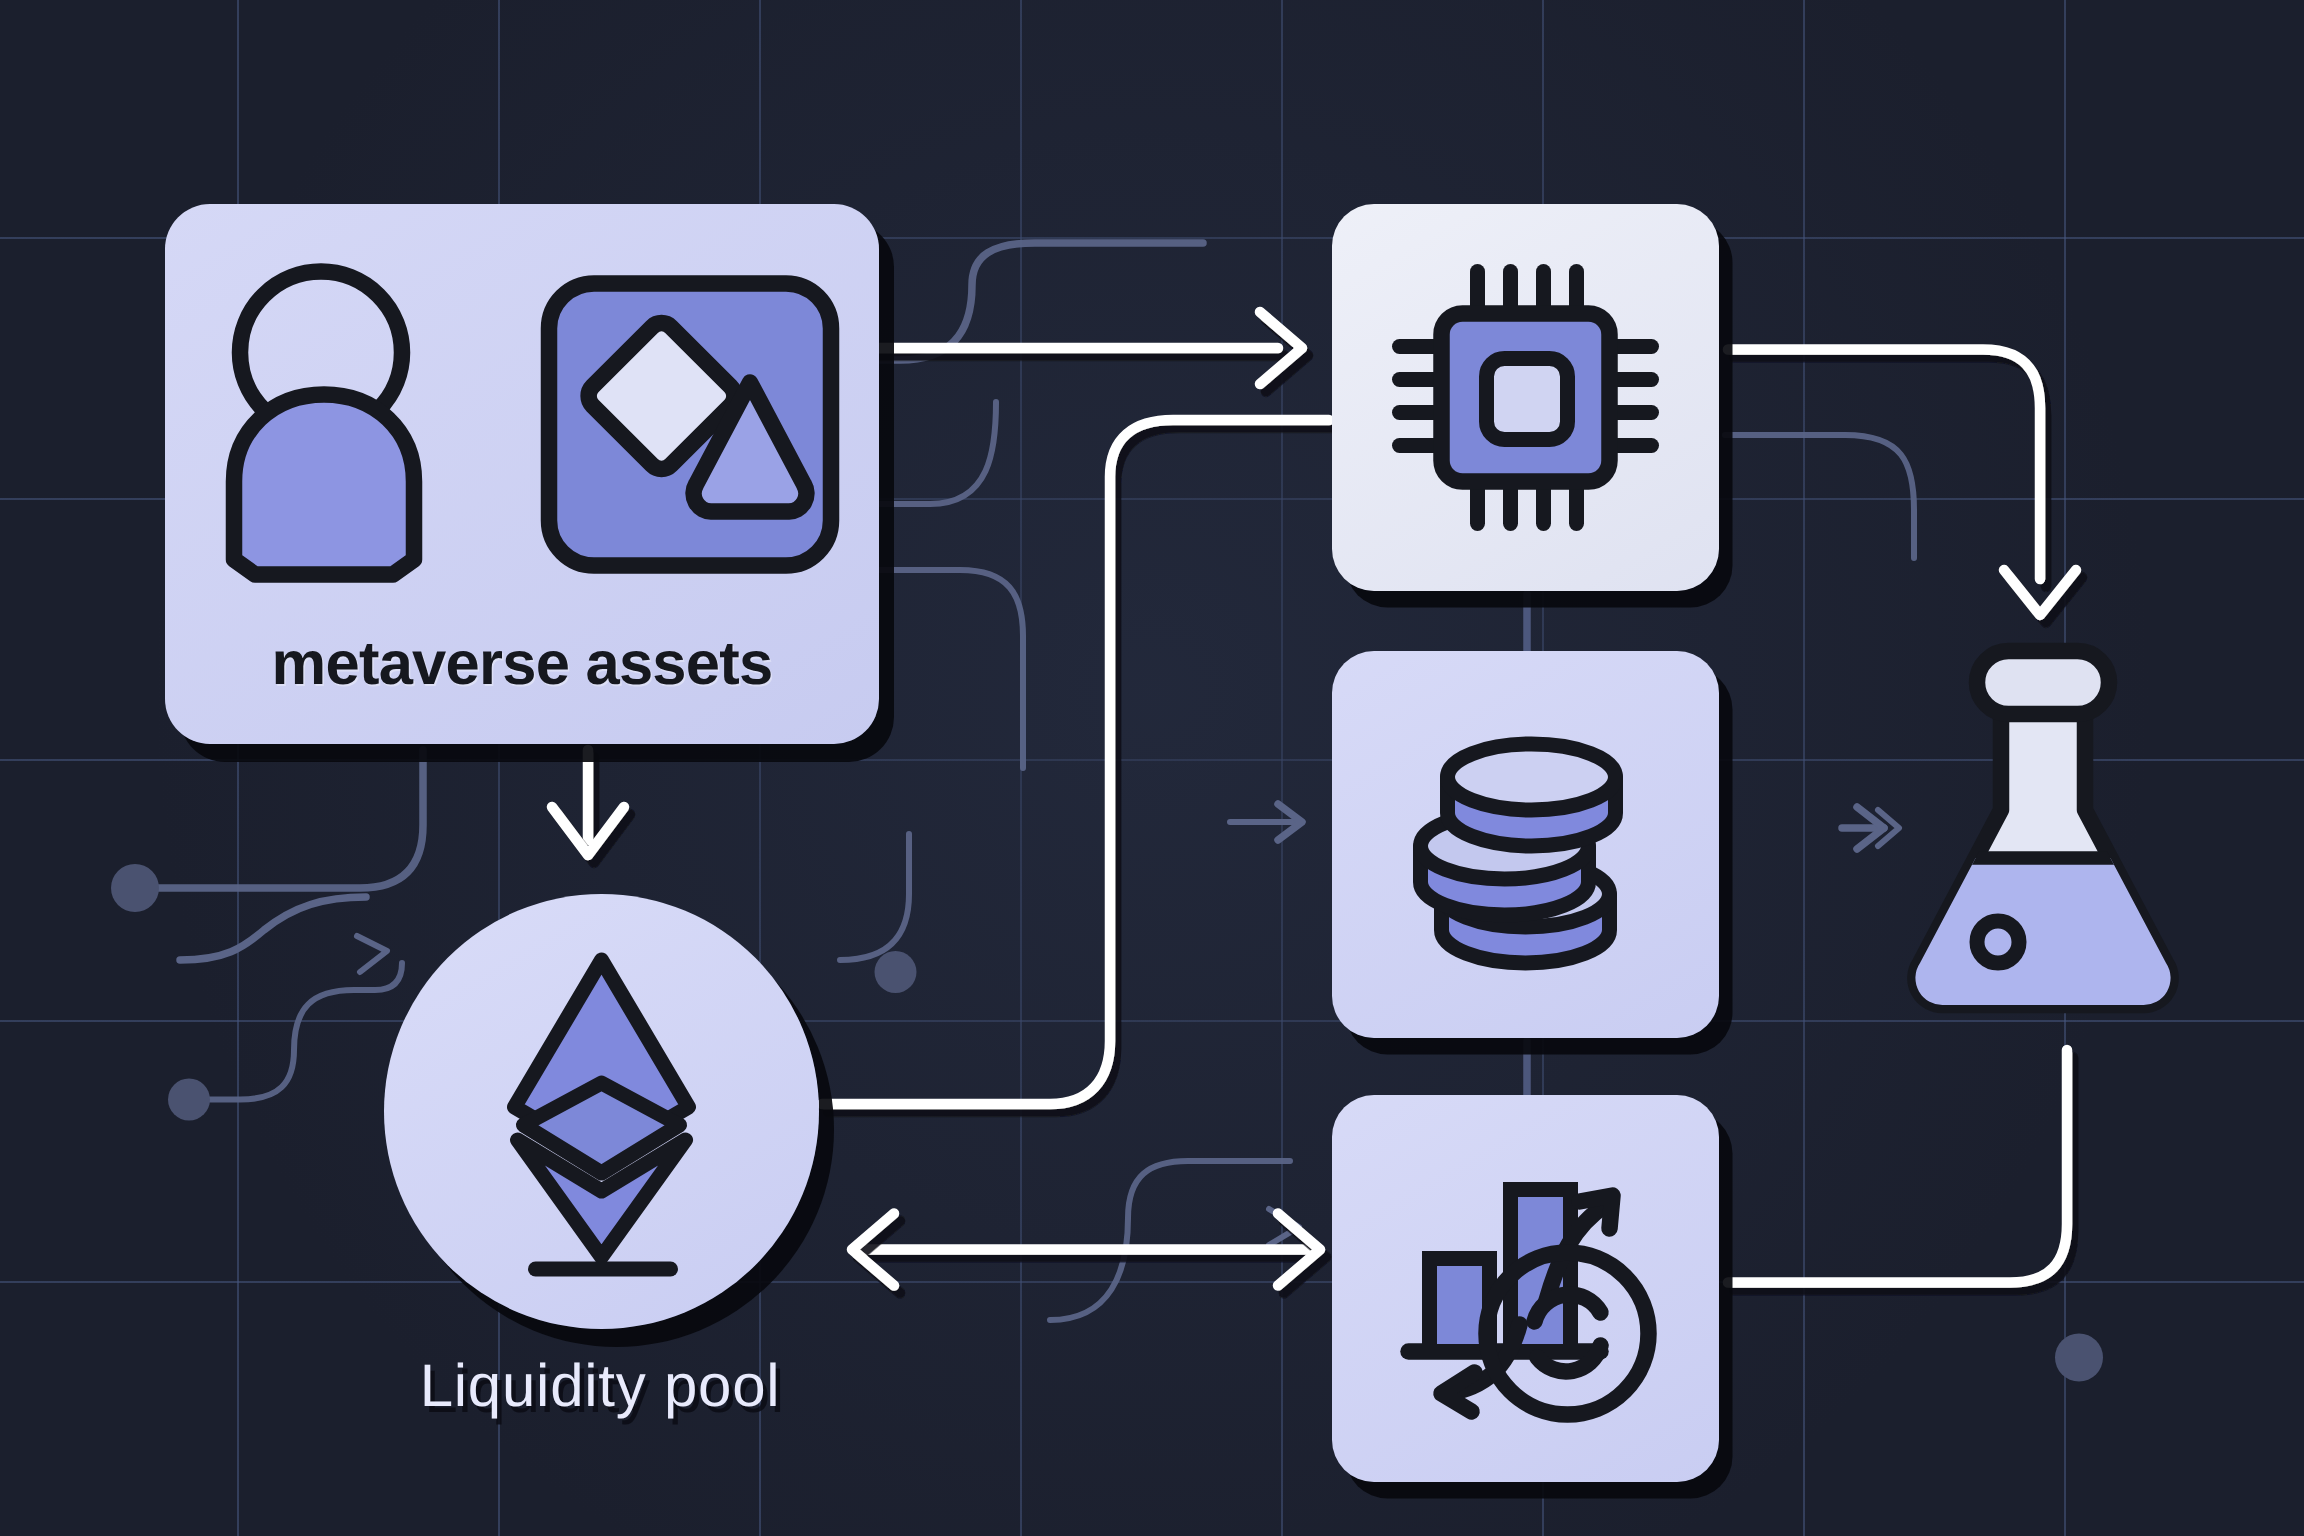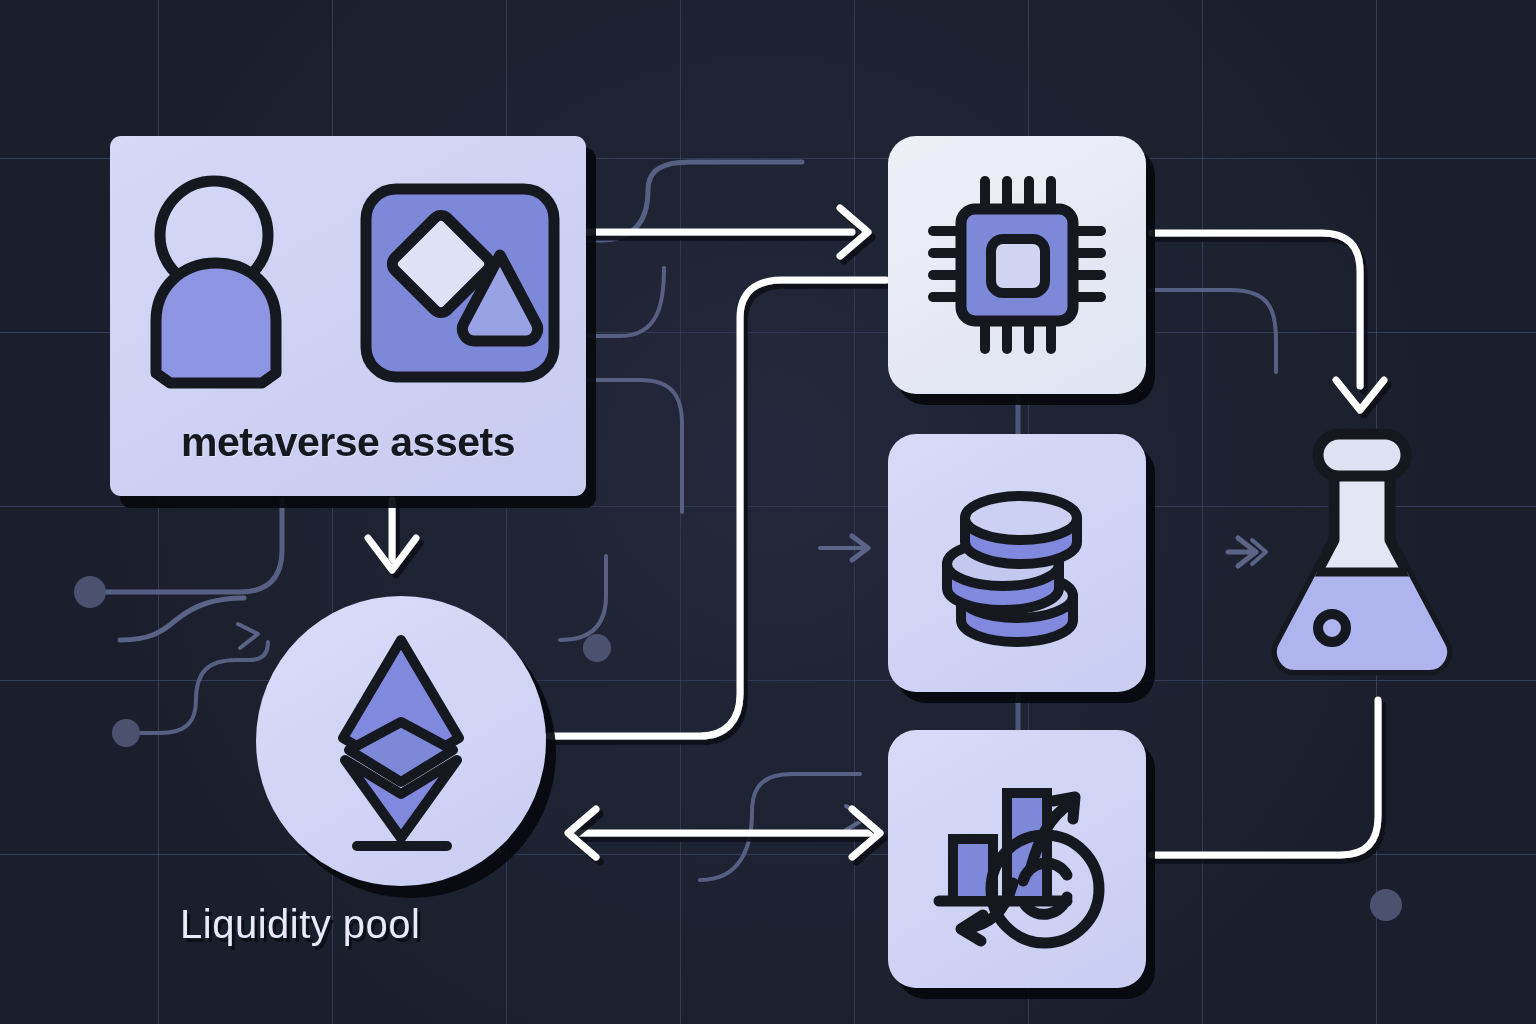--- a/index.html
+++ b/index.html
@@ -34,21 +34,21 @@
   
   .node{position:absolute;box-sizing:border-box;}
   .card{
     border-radius:30px;
     box-shadow:10px 12px 0 rgba(8,9,14,.92);
     display:flex;flex-direction:column;align-items:center;justify-content:center;
   }
   .card-assets{
     left:110px;top:136px;width:476px;height:360px;
     background:linear-gradient(150deg,#d5d8f6 0%,#c7cbf0 100%);
-    border-radius:11px;
+    border-radius:30px;
     padding:26px 18px;
   }
   .assets-row{display:flex;align-items:center;gap:34px;margin-top:6px;}
   .assets-label{
     font-size:41px;font-weight:700;color:#16181f;letter-spacing:-.5px;
     margin-top:26px;text-shadow:1px 1px 0 rgba(255,255,255,.35);
   }
   .card-sq{
     width:258px;height:258px;border-radius:28px;
     box-shadow:9px 11px 0 rgba(8,9,14,.92);
@@ -58,21 +58,21 @@
   .card-db{left:888px;top:434px;background:linear-gradient(150deg,#d7daf7 0%,#c9cdf2 100%);}
   .card-chart{left:888px;top:730px;background:linear-gradient(150deg,#d7daf7 0%,#c9cdf2 100%);}
 
   .circle-pool{
     position:absolute;left:256px;top:596px;width:290px;height:290px;border-radius:50%;
     background:linear-gradient(150deg,#d9dcf8 0%,#c9cdf2 100%);
     box-shadow:10px 12px 0 rgba(8,9,14,.92);
     display:flex;align-items:center;justify-content:center;
   }
   .pool-label{
-    position:absolute;left:180px;top:902px;width:440px;
+    position:absolute;left:180px;top:902px;width:440px;text-align:center;
     font-size:40px;font-weight:400;color:#e8eafc;letter-spacing:.5px;
     text-shadow:3px 4px 0 rgba(10,12,20,.85);
   }
   .flask-wrap{position:absolute;left:1262px;top:420px;width:200px;height:264px;}
   svg{display:block;overflow:visible;}
 </style>
 </head>
 <body>
 
 <div id="stage">

